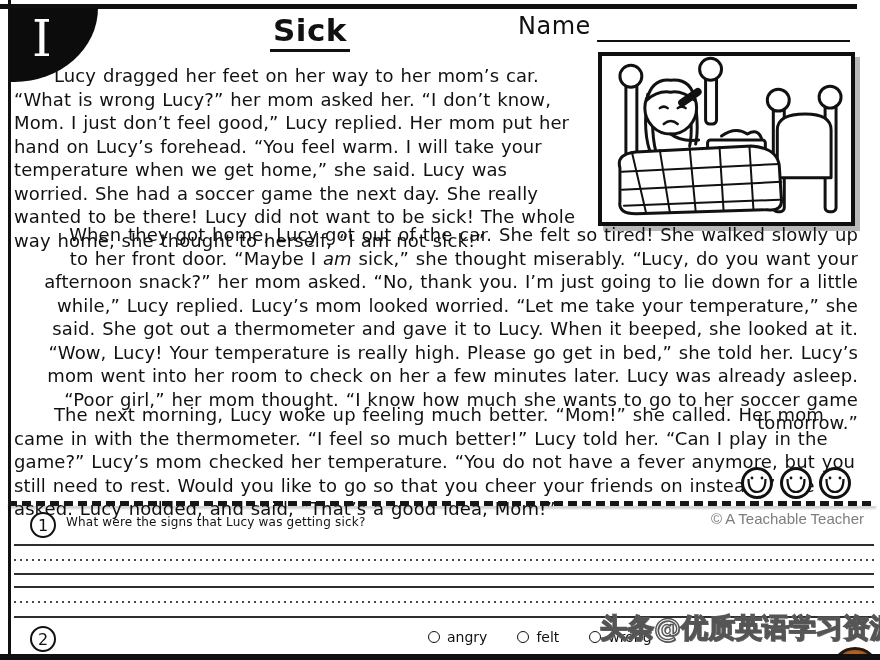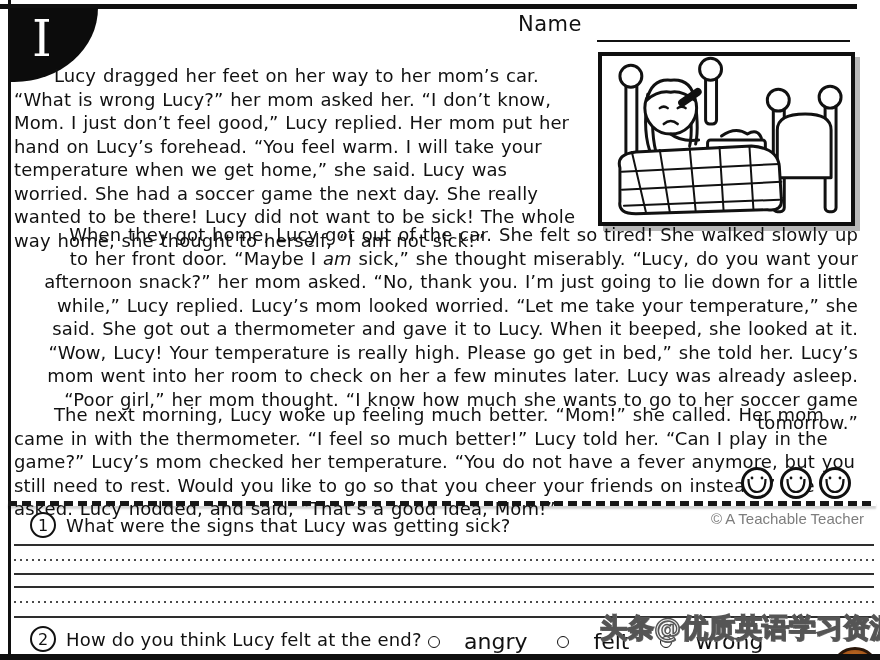--- a/index.html
+++ b/index.html
@@ -13,21 +13,21 @@
   .border-bottom{position:absolute;left:0;bottom:0;width:880px;height:6px;background:#101010;}
   
   .badge{
     position:absolute;left:10px;top:8px;width:88px;height:74px;background:#0c0c0c;
     border-bottom-right-radius:95% 100%;display:flex;align-items:flex-start;justify-content:flex-start;
   }
   .badge span{font-family:"DejaVu Serif","Liberation Serif",serif;color:#fff;font-size:50px;line-height:1;margin:6px 0 0 22px;}
   
   .title{position:absolute;left:220px;top:12px;width:180px;text-align:center;}
   .title span{display:inline-block;font-size:31px;font-weight:bold;letter-spacing:.5px;border-bottom:3px solid #111;padding:0 3px 1px 3px;}
-  .name-label{position:absolute;left:518px;top:12px;font-size:21px;letter-spacing:.5px;}
+  .name-label{position:absolute;left:518px;top:12px;font-size:24px;letter-spacing:.5px;}
   .name-line{position:absolute;left:597px;top:40px;width:253px;height:2px;background:#111;}
   
   .illus{
     position:absolute;left:598px;top:52px;width:257px;height:174px;background:#fff;
     border:4px solid #0f0f0f;box-sizing:border-box;box-shadow:5px 5px 0 rgba(0,0,0,.28);
   }
   .illus svg{display:block;width:100%;height:100%;}
   
   .para{position:absolute;left:14px;width:844px;font-size:18px;line-height:23.5px;letter-spacing:.1px;word-spacing:1px;}
   .para p{margin:0;text-indent:40px;}
@@ -45,32 +45,32 @@
     box-shadow:0 3px 2px rgba(0,0,0,.18);
   }
   .credit{position:absolute;right:16px;top:510px;font-size:15px;color:#7d7d7d;font-family:"Liberation Sans",sans-serif;}
   
   .qnum{
     position:absolute;width:26px;height:26px;border:2px solid #111;border-radius:50%;
     display:flex;align-items:center;justify-content:center;font-size:16px;background:#fff;box-sizing:border-box;
   }
   .q1num{left:30px;top:512px;}
   .q2num{left:30px;top:626px;}
-  .qtext{position:absolute;font-size:18px;letter-spacing:.2px;}
+  .qtext{position:absolute;font-size:12px;letter-spacing:.2px;}
   .q1text{left:66px;top:515px;}
   .q2text{left:66px;top:629px;}
   
   .hline{position:absolute;left:14px;width:860px;height:2px;background:#2e2e2e;}
   .dline{position:absolute;left:14px;width:860px;height:2px;
     background:repeating-linear-gradient(90deg,#4a4a4a 0 2px,transparent 2px 6px);}
   
   .options{position:absolute;left:428px;top:629px;display:flex;gap:30px;align-items:center;}
   .opt{display:flex;align-items:center;gap:7px;}
   .radio{width:12px;height:12px;border:1.8px solid #111;border-radius:50%;background:#fff;box-sizing:border-box;}
-  .opt span.lbl{font-size:22px;margin-left:17px;}
+  .opt span.lbl{font-size:14px;}
   
   .watermark{
     position:absolute;left:600px;top:610px;font-size:27px;font-weight:bold;white-space:nowrap;
     color:#f1f1f1;-webkit-text-stroke:1.4px #555;text-shadow:1px 1px 0 #777;
   }
   
   .logo-circle{
     position:absolute;left:832px;top:647px;width:46px;height:42px;border-radius:50%;
     background:radial-gradient(circle at 50% 35%,#d07a2c 0%,#9c4f16 55%,#5f2d0a 100%);
     border:3px solid #2a1608;box-sizing:border-box;
@@ -81,20 +81,23 @@
 
 <div class="sheet">
 
   <div class="border-top"></div>
   <div class="border-left"></div>
 
   <div class="badge">
     <span>I</span>
   </div>
 
+  <div class="title">
+    <span>Sick</span>
+  </div>
 
   <div class="name-label">Name</div>
   <div class="name-line"></div>
 
   <div class="illus">
     <svg viewBox="0 0 250 166">
       <g stroke="#111" stroke-width="3" fill="#fff" stroke-linecap="round" stroke-linejoin="round">
 
         <rect x="24" y="24" width="11" height="132" rx="4"></rect>
         <circle cx="29" cy="20" r="11"></circle>
@@ -183,21 +186,20 @@
   <div class="hline" style="top:544px"></div>
   <div class="dline" style="top:559px"></div>
   <div class="hline" style="top:573px"></div>
   <div class="hline" style="top:586px"></div>
   <div class="dline" style="top:601px"></div>
   <div class="hline" style="top:616px"></div>
 
   <div class="qnum q2num">
     <span>2</span>
   </div>
-  <div class="qtext q2text">How do you think Lucy felt at the end?</div>
 
   <div class="options">
     <div class="opt">
       <span class="radio"></span>
       <span class="lbl">angry</span>
     </div>
     <div class="opt">
       <span class="radio"></span>
       <span class="lbl">felt</span>
     </div>

